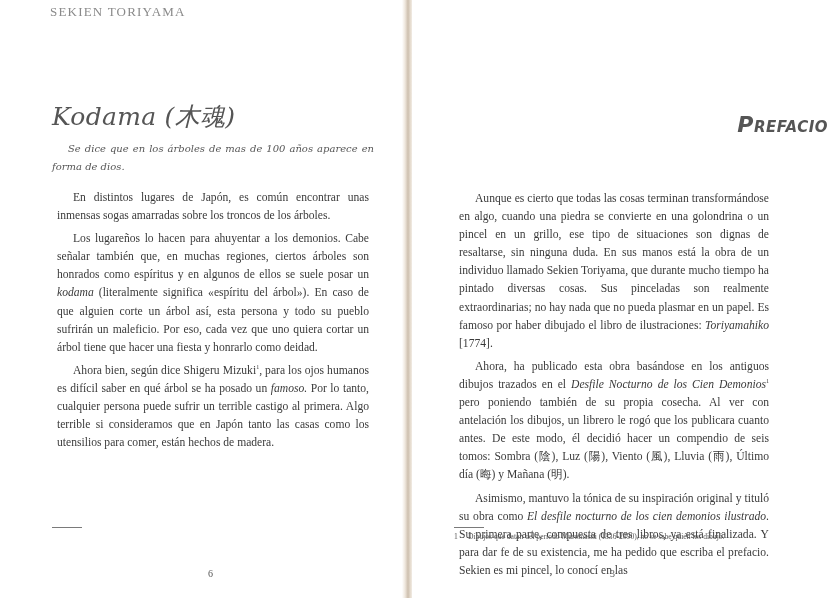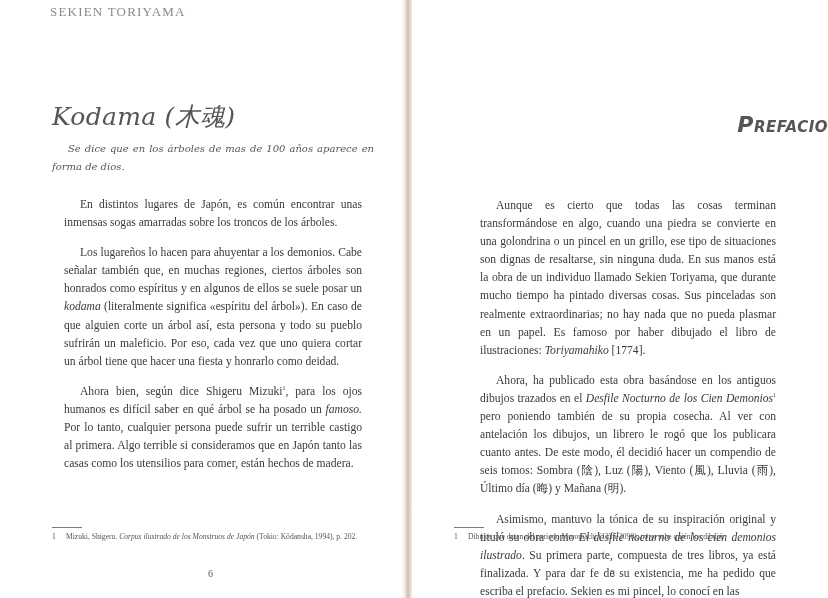--- a/index.html
+++ b/index.html
@@ -35,23 +35,23 @@
   .epigraph {
     position: absolute; left: 52px; top: 140px; width: 322px;
     font-family: "DejaVu Serif", serif; font-style: italic;
     font-size: 10px; line-height: 18px; color: #555;
     text-indent: 16px; text-align: justify;
   }
   .body-text {
     position: absolute; font-size: 11.6px; line-height: 18.1px;
     color: #3a3a3a; text-align: justify;
   }
-  .body-text p { margin: 12px; text-indent: 16px; }
+  .body-text p { margin: 5px; text-indent: 16px; }
   .left-body { left: 52px; top: 184px; width: 322px; }
-  .right-body { left: 468px; top: 185px; width: 320px; }
+  .right-body { left: 454px; top: 185px; width: 320px; }
   .footnote-rule {
     position: absolute; height: 1px; width: 30px; background: #7a7a7a;
   }
   .footnote {
     position: absolute; font-size: 7.6px; line-height: 13px; color: #555;
     text-align: justify;
   }
   .fn-num { display: inline-block; width: 14px; }
   .page-number {
     position: absolute; font-size: 10px; color: #555;
@@ -73,23 +73,20 @@
   <div class="running-head">Sekien Toriyama</div>
   <div class="running-head-right"></div>
   <div class="kodama-title">Kodama (木魂)</div>
   <div class="epigraph">Se dice que en los árboles de mas de 100 años aparece en forma de dios.</div>
   <div class="body-text left-body">
       <p><span>En distintos lugares de Japón, es común encontrar unas inmensas sogas amarradas sobre los troncos de los árboles.</span></p>
       <p><span>Los lugareños lo hacen para ahuyentar a los demonios. Cabe señalar también que, en muchas regiones, ciertos árboles son honrados como espíritus y en algunos de ellos se suele posar un </span><i>kodama</i><span> (literalmente significa «espíritu del árbol»). En caso de que alguien corte un árbol así, esta persona y todo su pueblo sufrirán un maleficio. Por eso, cada vez que uno quiera cortar un árbol tiene que hacer una fiesta y honrarlo como deidad.</span></p>
       <p><span>Ahora bien, según dice Shigeru Mizuki</span><sup>1</sup><span>, para los ojos humanos es difícil saber en qué árbol se ha posado un </span><i>famoso.</i><span> Por lo tanto, cualquier persona puede sufrir un terrible castigo al primera. Algo terrible si consideramos que en Japón tanto las casas como los utensilios para comer, están hechos de madera.</span></p>
     </div>
   <div class="footnote-rule" style="left:52px; top:527px;"></div>
-  <div class="footnote" style="left:52px; top:530px; width:322px;">
-    <span class="fn-num">1</span><span><span>Mizuki, Shigeru. </span><i>Corpus ilustrado de los Monstruos de Japón</i><span> (Tokio: Kōdansha, 1994), p. 202.</span></span>
-  </div>
   <div class="page-number" style="left:208px; top:568px;">6</div>
 </div>
 
 <div class="gutter"></div>
 
 <div class="page page-right"></div>
 <div class="prefacio-title">Prefacio</div>
 <div class="body-text right-body">
     <p><span>Aunque es cierto que todas las cosas terminan transformándose en algo, cuando una piedra se convierte en una golondrina o un pincel en un grillo, ese tipo de situaciones son dignas de resaltarse, sin ninguna duda. En sus manos está la obra de un individuo llamado Sekien Toriyama, que durante mucho tiempo ha pintado diversas cosas. Sus pinceladas son realmente extraordinarias; no hay nada que no pueda plasmar en un papel. Es famoso por haber dibujado el libro de ilustraciones: </span><i>Toriyamahiko</i><span> [1774].</span></p>
     <p><span>Ahora, ha publicado esta obra basándose en los antiguos dibujos trazados en el </span><i>Desfile Nocturno de los Cien Demonios</i><sup>1</sup><span> pero poniendo también de su propia cosecha. Al ver con antelación los dibujos, un librero le rogó que los publicara cuanto antes. De este modo, él decidió hacer un compendio de seis tomos: Sombra (陰), Luz (陽), Viento (風), Lluvia (雨), Último día (晦) y Mañana (明).</span></p>

